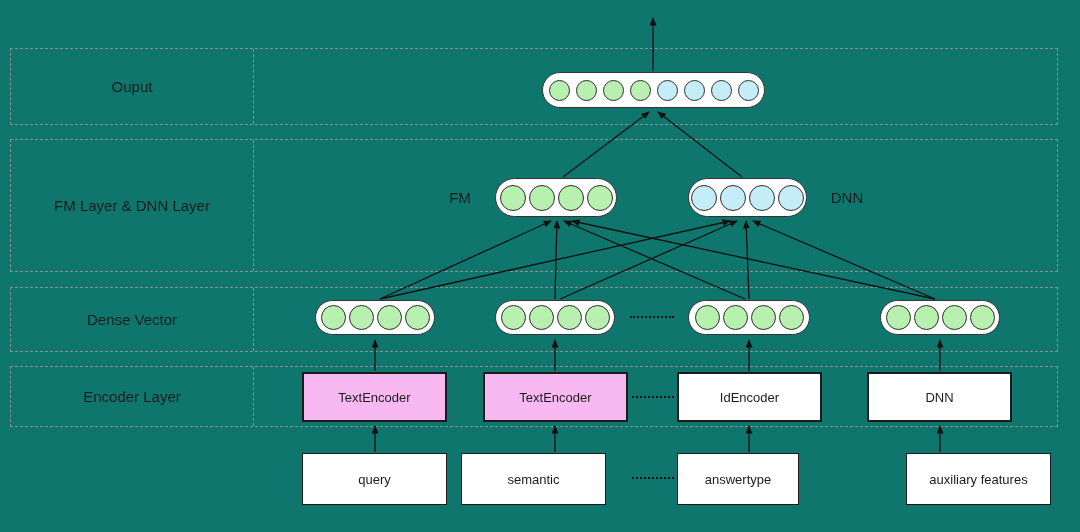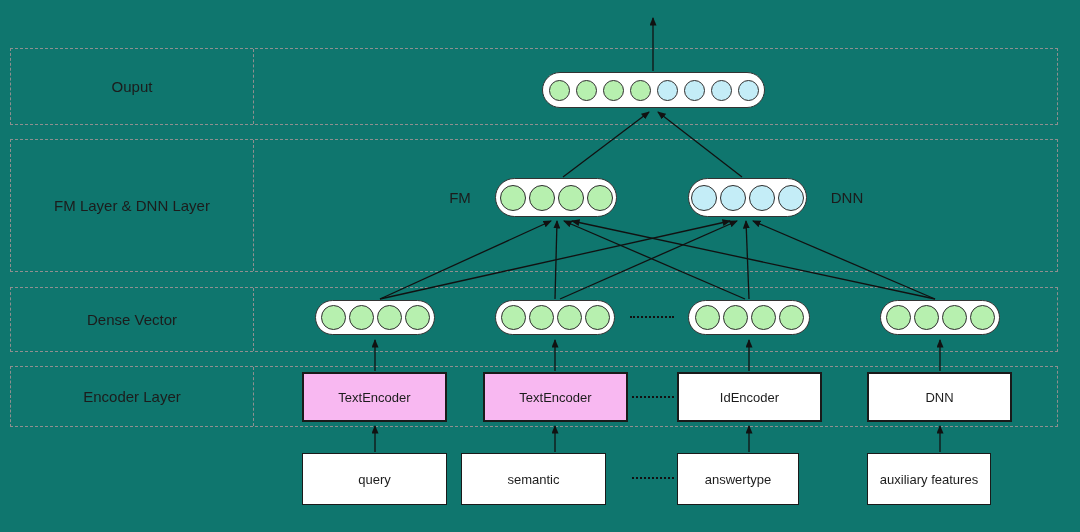--- a/index.html
+++ b/index.html
@@ -177,18 +177,18 @@
 
   <div class="box" style="left:302px;top:453px;width:145px;height:52px;border-width:1.6px;">
     <span>query</span>
   </div>
   <div class="box" style="left:461px;top:453px;width:145px;height:52px;border-width:1.6px;">
     <span>semantic</span>
   </div>
   <div class="box" style="left:677px;top:453px;width:122px;height:52px;border-width:1.6px;">
     <span>answertype</span>
   </div>
-  <div class="box" style="left:867px;top:453px;width:124px;height:52px;border-width:1.6px;text-align:right;">
+  <div class="box" style="left:906px;top:453px;width:145px;height:52px;border-width:1.6px;text-align:right;">
     <span>auxiliary features</span>
   </div>
   <div class="dots" style="left:632px;top:477px;width:42px;"></div>
 
 </div>
 
 </body></html>

